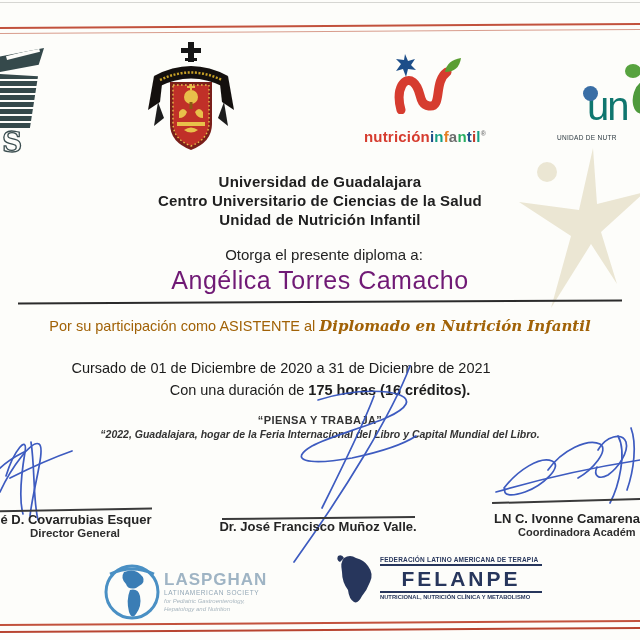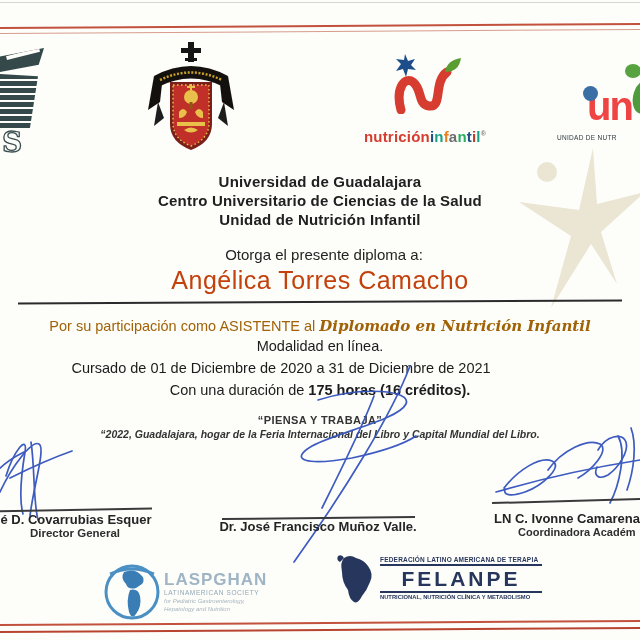--- a/index.html
+++ b/index.html
@@ -21,21 +21,21 @@
     clip-path:polygon(0 35%,100% 0,88% 70%,0 100%);}
   .stripes-top .slash{position:absolute;left:6px;top:4px;width:34px;height:4px;background:#fdfdfa;transform:rotate(-14deg);}
   .stripes-body{left:0;top:74px;width:38px;height:56px;
     background:repeating-linear-gradient(#35494b 0 5px,#fdfdfa 5px 7px);
     clip-path:polygon(0 0,100% 4%,78% 100%,0 100%);}
   
   .watermark{left:505px;top:148px;width:140px;height:160px;opacity:1;}
   
   .inst{left:0;top:172px;width:640px;font-weight:bold;font-size:15px;line-height:19px;letter-spacing:.2px;color:#202020;}
   .award{left:4px;top:246px;width:640px;font-size:15px;color:#242424;}
-  .recipient{left:0;top:266px;width:640px;font-size:25px;letter-spacing:.5px;color:#c2410c;}
+  .recipient{left:0;top:266px;width:640px;font-size:25px;letter-spacing:.5px;color:#701a75;}
   .name-rule{left:18px;top:301px;width:604px;height:2px;background:#2b2b2b;transform:rotate(-0.3deg);}
   .partline{left:0;top:317px;width:640px;font-size:14.5px;color:#a16207;}
   .program{font-family:"DejaVu Serif",serif;font-weight:bold;font-style:italic;font-size:15px;}
   .modality{left:0;top:338px;width:640px;font-size:14.5px;}
   .period{left:0;top:360px;width:562px;font-size:14.5px;}
   .duration{left:0;top:382px;width:640px;font-size:14.5px;}
   .duration b{font-size:14.5px;}
   .motto{left:0;top:414px;width:640px;font-size:11px;font-weight:bold;letter-spacing:.4px;color:#333;}
   .quote{left:0;top:428px;width:640px;font-size:10.5px;font-weight:bold;font-style:italic;color:#333;}
   
@@ -53,21 +53,21 @@
   .sigR-title{left:518px;top:526px;width:200px;font-size:11px;text-align:left;}
   .sigsvg{left:0;top:0;width:640px;height:640px;pointer-events:none;}
   
   .dip{left:355px;top:50px;width:140px;height:110px;text-align:center;}
   .dip-tag{position:absolute;left:0;top:66px;width:140px;font-size:11px;color:#8f8f8f;}
   .dip-words{position:absolute;left:0;top:78px;width:140px;font-size:15px;font-weight:bold;letter-spacing:.2px;}
   .dip-main{color:#d63c2f;}
   .dip-reg{font-size:7px;vertical-align:super;color:#7a7a7a;}
   
   .uni{left:577px;top:78px;width:80px;height:80px;}
-  .uni-letters{position:absolute;left:10px;top:6px;font-size:40px;font-weight:bold;color:#ef4444;letter-spacing:-2px;font-family:"Liberation Sans",sans-serif;}
+  .uni-letters{position:absolute;left:10px;top:6px;font-size:40px;font-weight:normal;color:#0f766e;letter-spacing:-2px;font-family:"Liberation Sans",sans-serif;}
   .uni-dot{position:absolute;left:6px;top:8px;width:15px;height:15px;border-radius:50%;background:#3a6ea5;}
   .uni-green{position:absolute;left:56px;top:2px;width:22px;height:34px;border-radius:50% 50% 40% 60%;background:#4e9a3c;transform:rotate(18deg);}
   .uni-topdot{position:absolute;left:48px;top:-14px;width:16px;height:14px;border-radius:50%;background:#57a33f;}
   .uni-caption{position:absolute;left:-20px;top:56px;width:120px;font-size:6.5px;color:#2c3940;letter-spacing:.3px;white-space:nowrap;}
   
   .lasp{left:96px;top:562px;width:220px;height:66px;}
   .lasp-name{position:absolute;left:68px;top:8px;font-size:17px;letter-spacing:1px;color:#9fb4c4;font-weight:bold;}
   .lasp-sub{position:absolute;left:68px;top:27px;font-size:6.5px;letter-spacing:.6px;color:#93a7b6;}
   .lasp-d1{position:absolute;left:68px;top:36px;font-size:6px;font-style:italic;color:#a8b6bf;}
   .lasp-d2{position:absolute;left:68px;top:44px;font-size:6px;font-style:italic;color:#a8b6bf;}
@@ -147,21 +147,20 @@
     <div>Universidad de Guadalajara</div>
     <div>Centro Universitario de Ciencias de la Salud</div>
     <div>Unidad de Nutrición Infantil</div>
   </div>
 
   <div class="abs award ctr">Otorga el presente diploma a:</div>
   <div class="abs recipient ctr">Angélica Torres Camacho</div>
   <div class="abs name-rule"></div>
 
   <div class="abs partline ctr"><span>Por su participación como ASISTENTE al </span><span class="program">Diplomado en Nutrición Infantil</span></div>
-  <div class="abs modality ctr">Modalidad en línea.</div>
   <div class="abs period ctr">Cursado de 01 de Diciembre de 2020 a 31 de Diciembre de 2021</div>
   <div class="abs duration ctr"><span>Con una duración de </span><b>175 horas (16 créditos).</b></div>
 
   <div class="abs motto ctr">“PIENSA Y TRABAJA”</div>
   <div class="abs quote ctr">“2022, Guadalajara, hogar de la Feria Internacional del Libro y Capital Mundial del Libro.</div>
 
   <svg class="abs sigsvg" viewBox="0 0 640 640">
     <g stroke="#3353bd" stroke-width="1.7" fill="none" opacity="0.95" stroke-linecap="round">
 
       <g>

